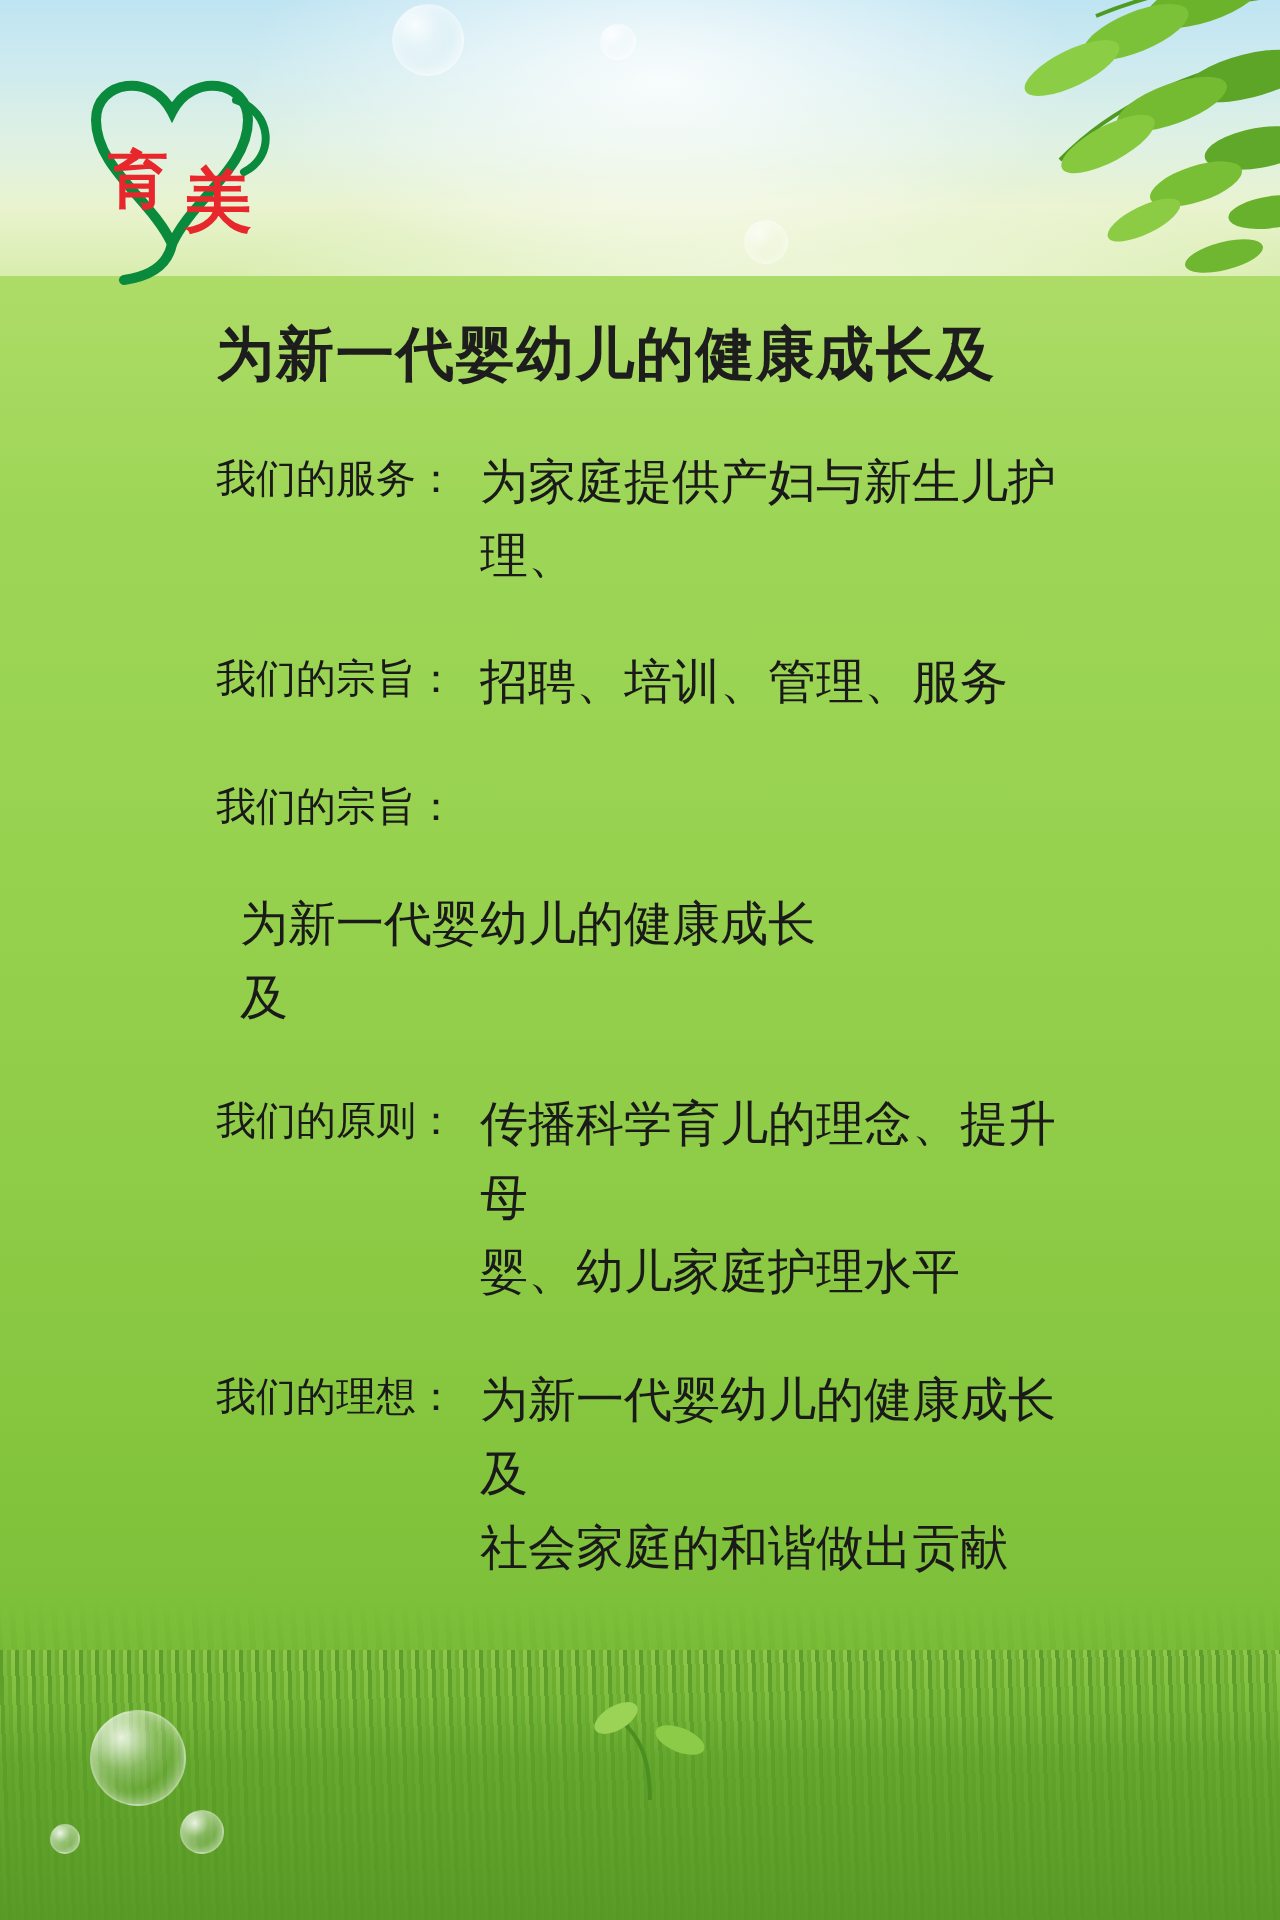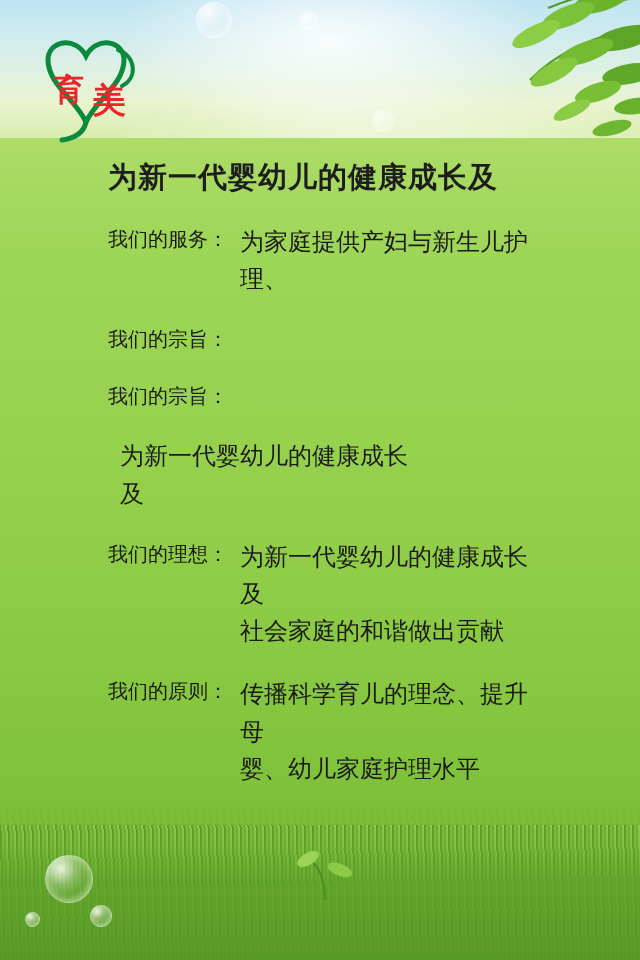--- a/index.html
+++ b/index.html
@@ -213,53 +213,56 @@
           <span class="entry-label">我们的服务：</span>
           <span class="entry-value">
             <span>为家庭提供产妇与新生儿护理、</span>
           </span>
         </div>
       </li>
 
       <li class="entry">
         <div class="entry-row">
           <span class="entry-label">我们的宗旨：</span>
+          <span class="entry-value">
+            <span>招聘、培训、管理、服务</span>
+          </span>
         </div>
       </li>
 
       <li class="entry">
         <div class="entry-row">
           <span class="entry-label">我们的宗旨：</span>
         </div>
       </li>
 
       <li class="entry">
         <div class="entry-row">
           <span class="entry-value">
             <span>为新一代婴幼儿的健康成长及</span>
+          </span>
+        </div>
+      </li>
+
+      <li class="entry">
+        <div class="entry-row">
+          <span class="entry-label">我们的原则：</span>
+          <span class="entry-value">
+            <span>传播科学育儿的理念、提升母</span>
+            <span class="line2">婴、幼儿家庭护理水平</span>
           </span>
         </div>
       </li>
 
       <li class="entry">
         <div class="entry-row">
           <span class="entry-label">我们的理想：</span>
           <span class="entry-value">
             <span>为新一代婴幼儿的健康成长及</span>
             <span class="line2">社会家庭的和谐做出贡献</span>
-          </span>
-        </div>
-      </li>
-
-      <li class="entry">
-        <div class="entry-row">
-          <span class="entry-label">我们的原则：</span>
-          <span class="entry-value">
-            <span>传播科学育儿的理念、提升母</span>
-            <span class="line2">婴、幼儿家庭护理水平</span>
           </span>
         </div>
       </li>
 
 
     </ul>
   </div>
 
   <div class="grass-top"></div>
   <div class="grass"></div>

